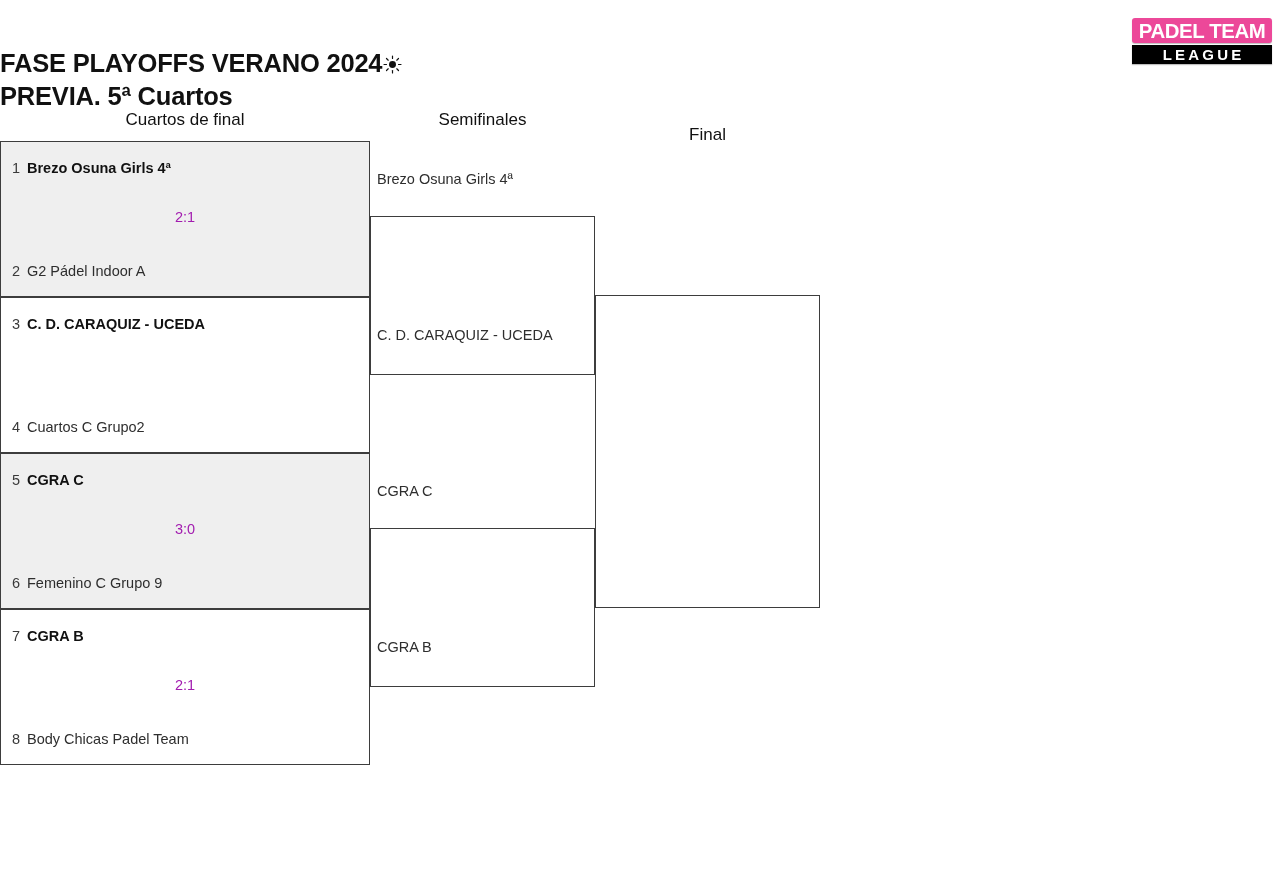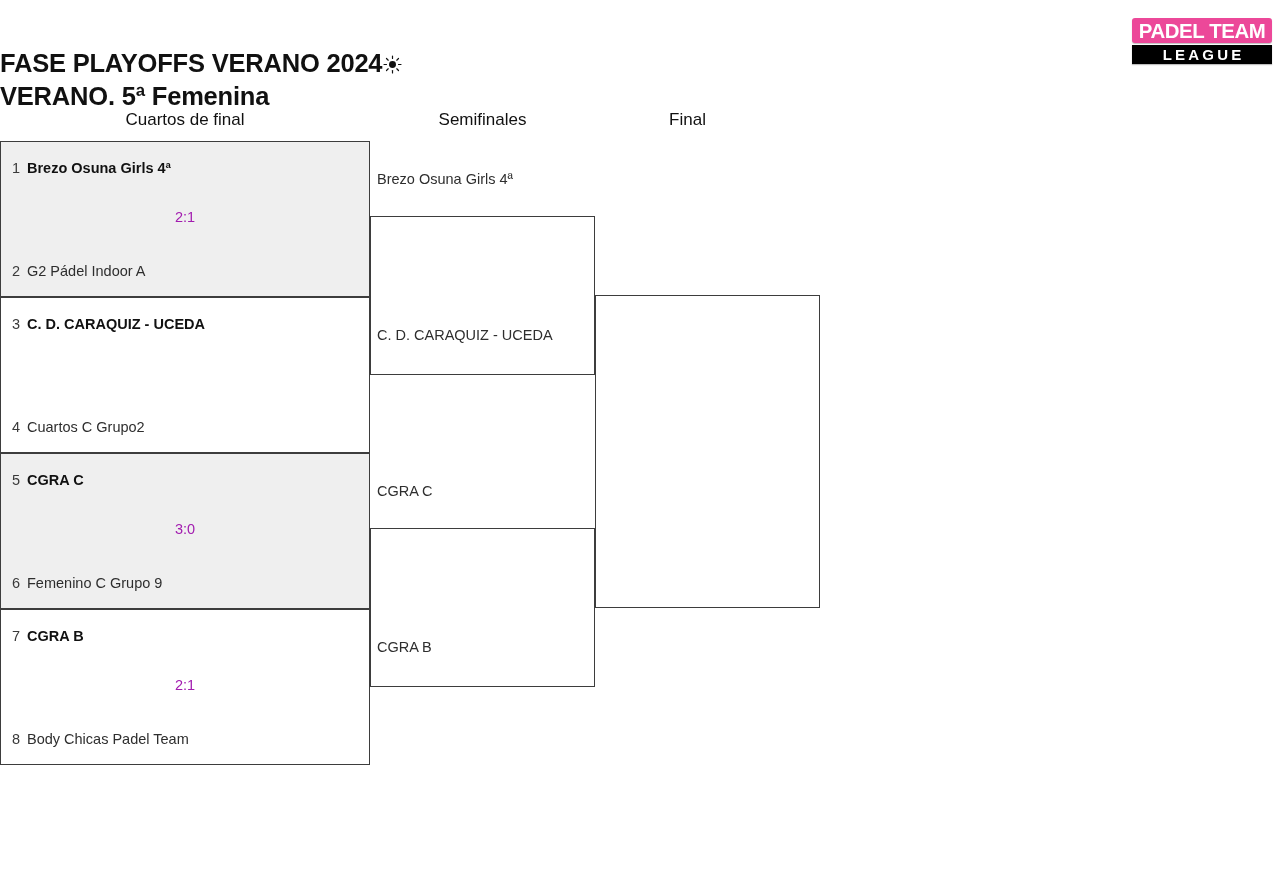--- a/index.html
+++ b/index.html
@@ -109,21 +109,21 @@
     position: absolute;
     font-size: 17px;
     font-weight: 400;
     color: #111111;
     text-align: center;
     white-space: nowrap;
     top: 110px;
   }
   .round-head.r0 { left: 0px;   width: 370px; }
   .round-head.r1 { left: 370px; width: 225px; }
-  .round-head.r2 { left: 575px; width: 225px; }
+  .round-head.r2 { left: 595px; width: 225px; margin-top: 15px; }
 
   
   .bracket {
     position: absolute;
     left: 0;
     top: 0;
     width: 1280px;
     height: 883px;
   }
 
@@ -228,21 +228,21 @@
                 <line x1="12" y1="1.3" x2="12" y2="4.4"></line>
                 <line x1="12" y1="19.6" x2="12" y2="22.7"></line>
                 <line x1="1.3" y1="12" x2="4.4" y2="12"></line>
                 <line x1="19.6" y1="12" x2="22.7" y2="12"></line>
                 <line x1="4.4" y1="4.4" x2="6.6" y2="6.6"></line>
                 <line x1="17.4" y1="17.4" x2="19.6" y2="19.6"></line>
                 <line x1="4.4" y1="19.6" x2="6.6" y2="17.4"></line>
                 <line x1="17.4" y1="6.6" x2="19.6" y2="4.4"></line>
               </g>
             </svg></span></span>
-      <span class="title-line">VERANO. 5ª Femenina</span>
+      <span class="title-line">PREVIA. 5ª Cuartos</span>
     </div>
 
     <div class="logo">
       <div class="logo-top">
         <span>PADEL TEAM</span>
       </div>
       <div class="logo-bottom">
         <span>LEAGUE</span>
       </div>
     </div>

